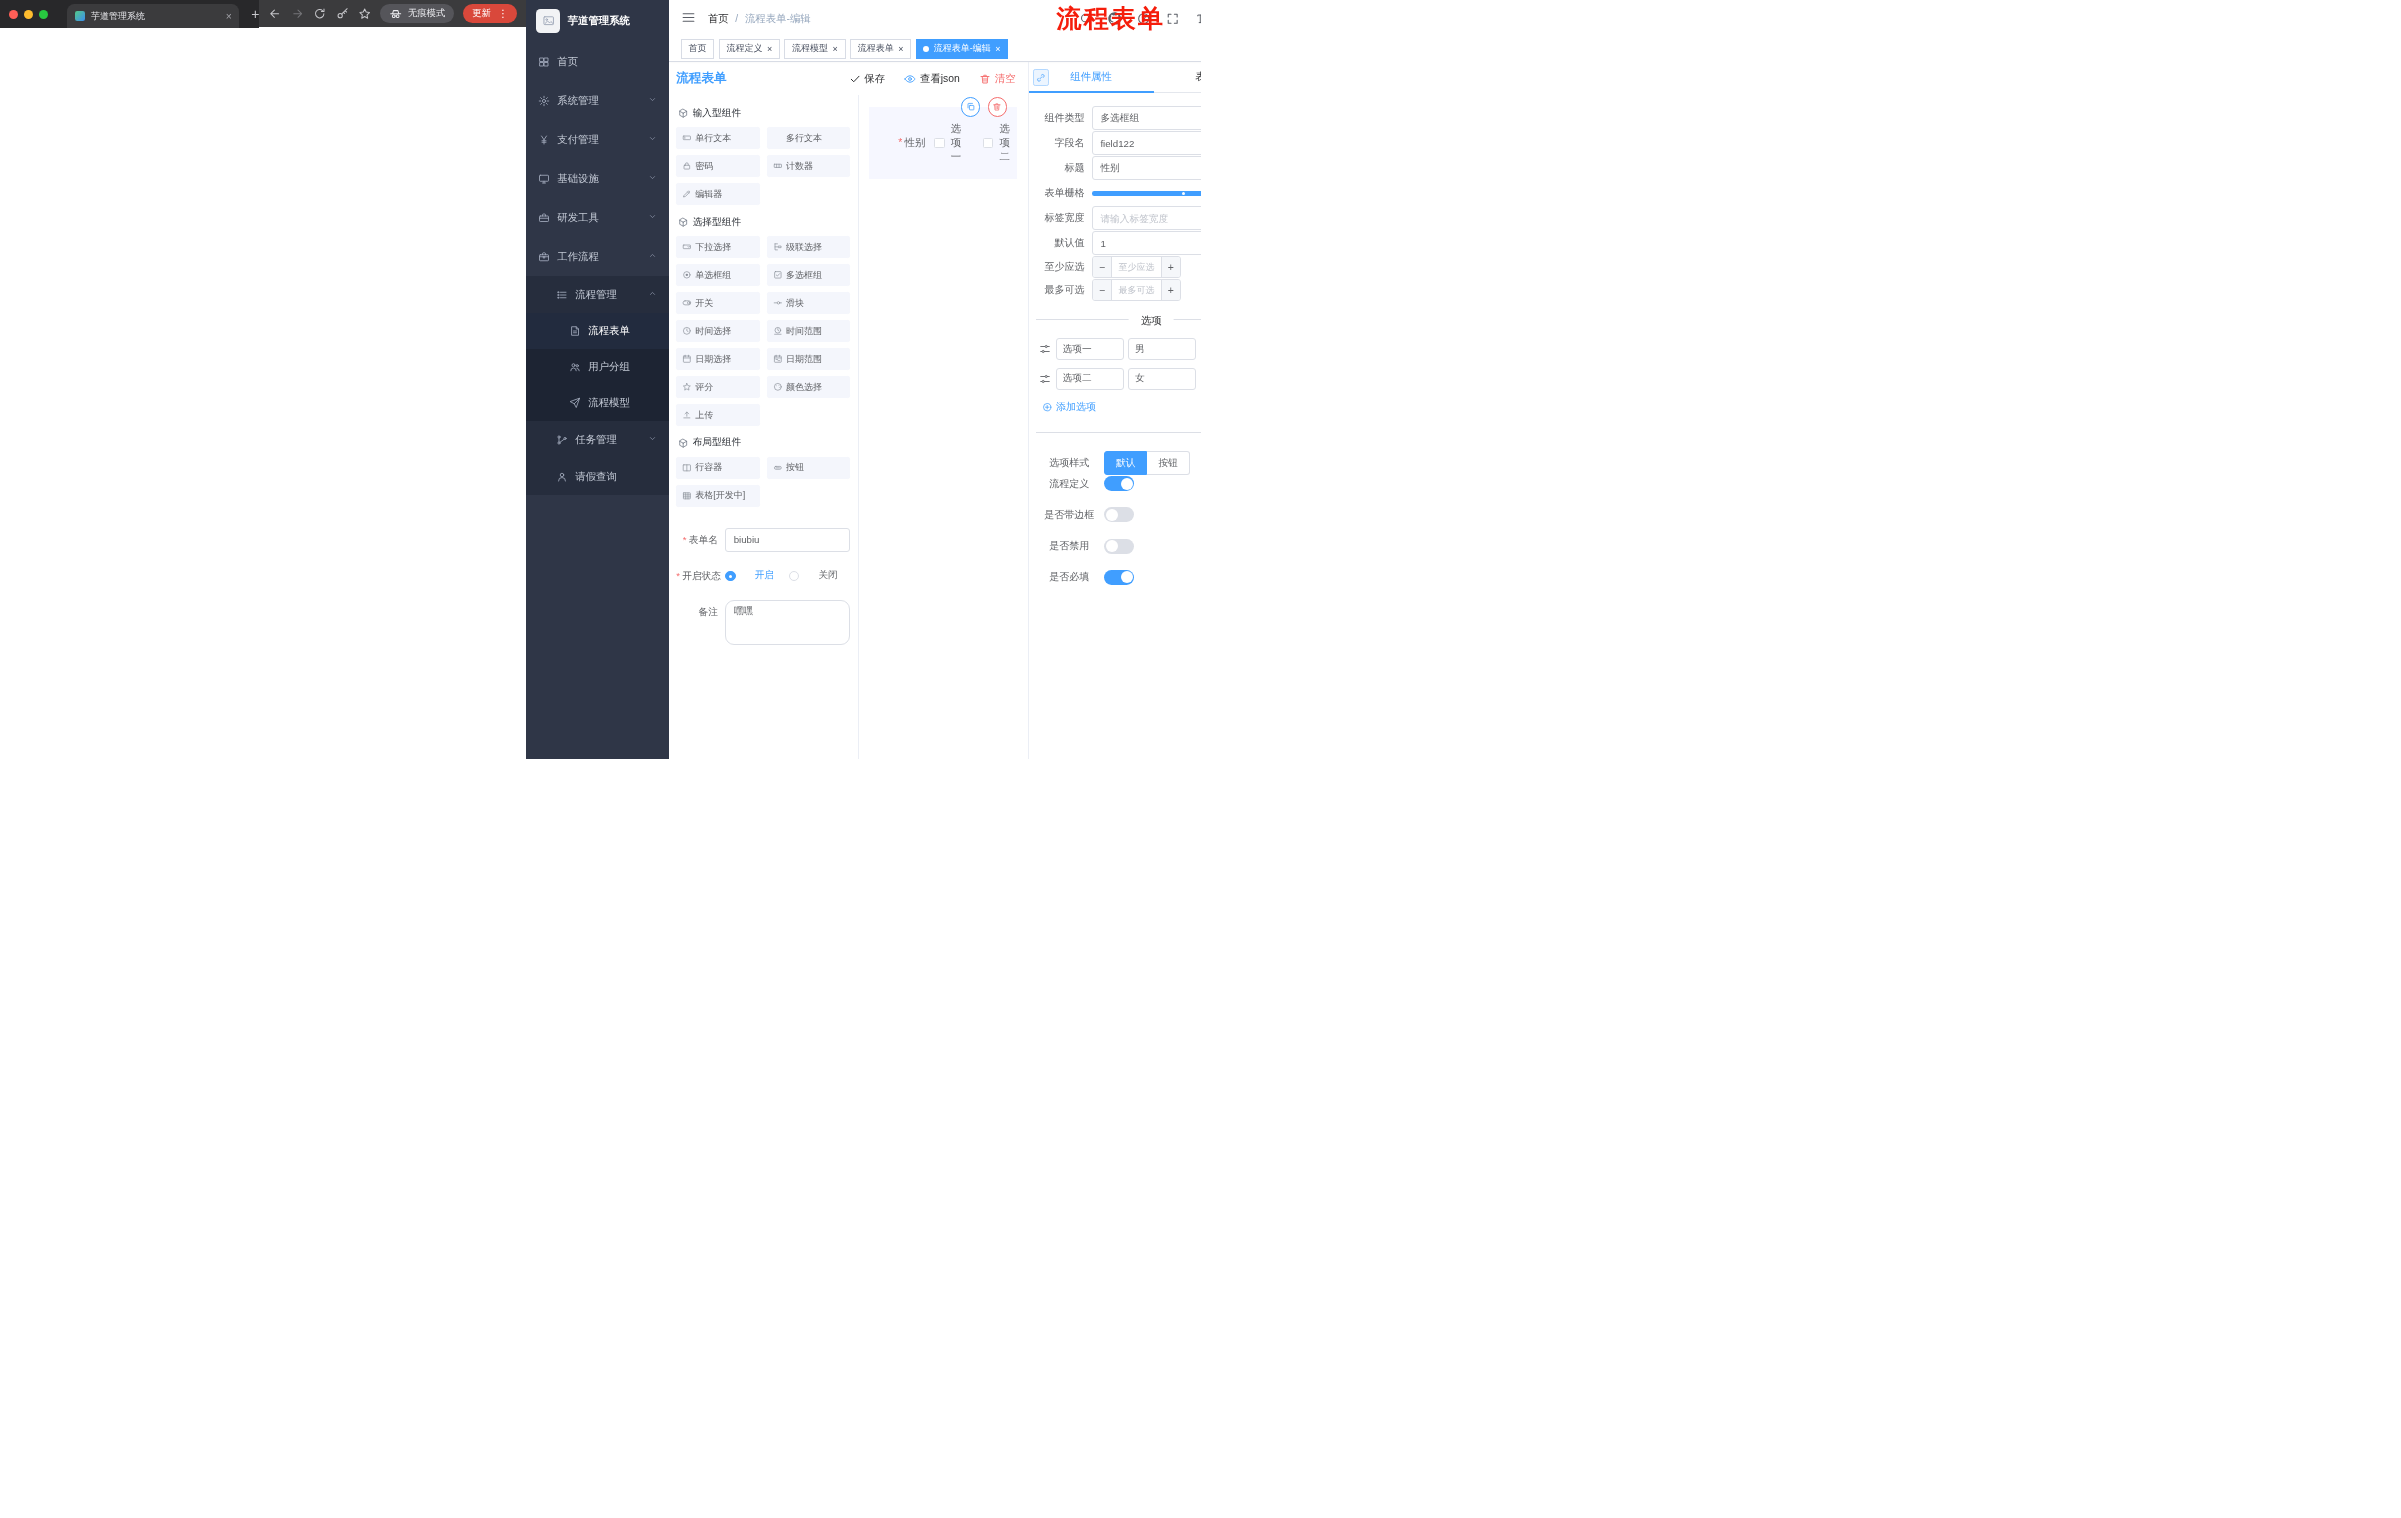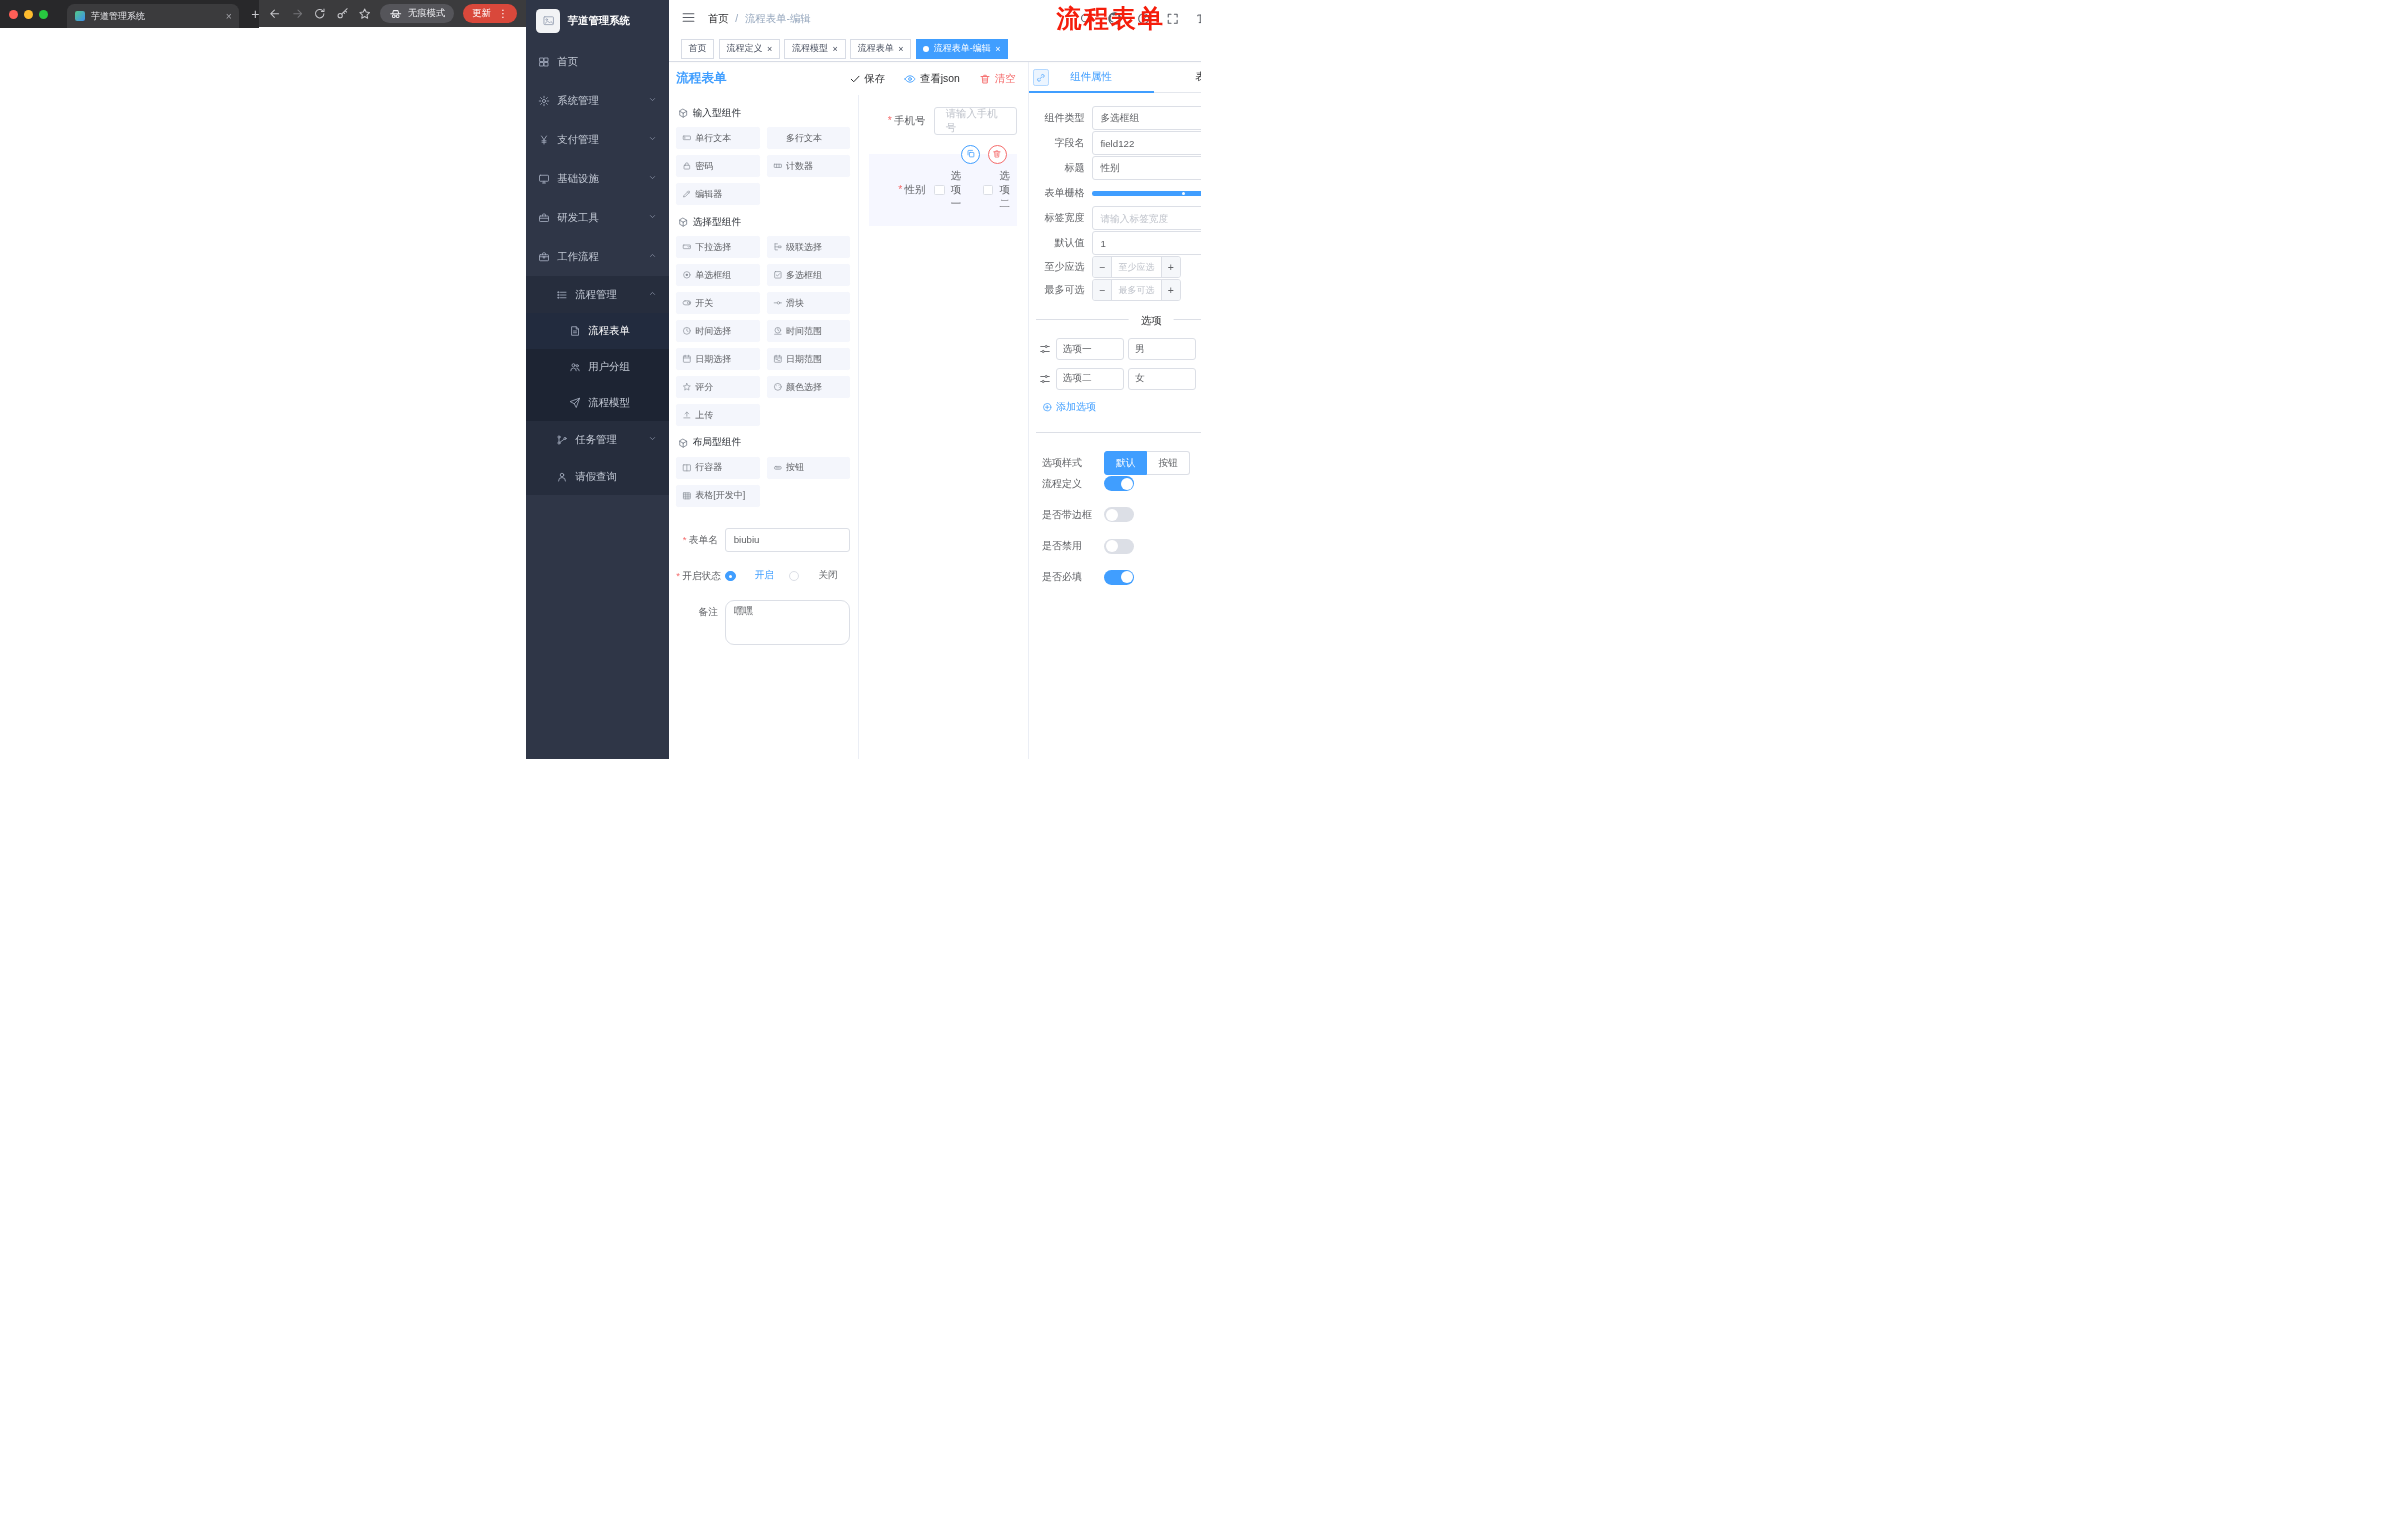--- a/index.html
+++ b/index.html
@@ -125,21 +125,21 @@
   
   .ppanel{width:251px;border-left:0.7px solid #ebeef5;display:flex;flex-direction:column;position:relative;flex-shrink:0}
   .link-handle{position:absolute;left:4.5px;top:7.4px;width:16.3px;height:16.3px;border-radius:2.2px;background:#ecf5ff;border:0.7px solid #b3d8ff;color:#409eff;display:flex;align-items:center;justify-content:center;cursor:pointer;z-index:2}
   .ptabs{height:31px;display:flex;border-bottom:0.7px solid #e4e7ed;flex-shrink:0}
   .ptab{flex:1;display:flex;align-items:center;justify-content:center;font-size:10.4px;color:#303133;position:relative;cursor:pointer}
   .ptab.active{color:#409eff}
   .ptab.active::after{content:"";position:absolute;bottom:-0.7px;left:0;right:0;height:1.5px;background:#409eff}
   .pbody{flex:1;padding:13.4px 12px 0 7.4px;overflow:hidden}
   .prow{display:flex;align-items:center;margin-bottom:1px}
   .plabel{width:56px;text-align:right;padding-right:7.4px;font-size:10px;color:#606266;flex-shrink:0;white-space:nowrap}
-  .plabel.left{text-align:left;padding-left:6px;width:68px}
+  .plabel.left{text-align:center;padding-left:6px;width:68px}
   .pctl{flex:1;min-width:0;display:flex;align-items:center}
   .pinput{width:100%;height:24px;border:0.7px solid #dcdfe6;border-radius:3px;padding:0 7.4px;font-size:9.7px;color:#606266;outline:none;background:#fff}
   .pinput::placeholder{color:#c0c4cc}
   .pselect{width:100%;height:24px;border:0.7px solid #dcdfe6;border-radius:3px;padding:0 6px 0 7.4px;font-size:9.7px;color:#606266;display:flex;align-items:center;justify-content:space-between;cursor:pointer;background:#fff}
   .pselect .caret{color:#c0c4cc}
   .slider{position:relative;flex:1;height:4.5px;background:#409eff;border-radius:2.2px;margin:9.7px 4.5px 9.7px 0;cursor:pointer}
   .smark{position:absolute;left:53%;top:0.7px;width:3px;height:3px;border-radius:50%;background:#fff}
   .shandle{position:absolute;right:-6px;top:-4.5px;width:13.4px;height:13.4px;border-radius:50%;background:#fff;border:1.5px solid #409eff}
   .inum{width:89px;height:22px;border:0.7px solid #dcdfe6;border-radius:3px;display:flex;overflow:hidden;background:#fff}
   .ibtn{width:19.3px;background:#f5f7fa;color:#606266;display:flex;align-items:center;justify-content:center;font-size:10.4px;cursor:pointer;flex-shrink:0}
@@ -819,26 +819,20 @@
                   </span>
                 </div>
                 <div class="drow">
                   <span class="dlabel">备注</span>
                   <span class="dctl"><textarea class="tarea" style="">嘿嘿</textarea></span>
                 </div>
               </div>
             </div>
 
             <div class="canvas">
-              <div class="frow">
-                <span class="flabel req">手机号</span>
-                <span class="finput">
-                  <span class="ph">请输入手机号</span>
-                </span>
-              </div>
 
               <div class="selblock">
                 <div class="blk-actions">
                   <span class="abtn copy">
                     <svg class="ic13" viewBox="0 0 24 24" fill="none" stroke="currentColor" stroke-width="1.9" stroke-linecap="round" stroke-linejoin="round">
                         <use href="#i-copy"></use>
                       </svg>
                   </span>
                   <span class="abtn del">
                     <svg class="ic13" viewBox="0 0 24 24" fill="none" stroke="currentColor" stroke-width="1.9" stroke-linecap="round" stroke-linejoin="round">

